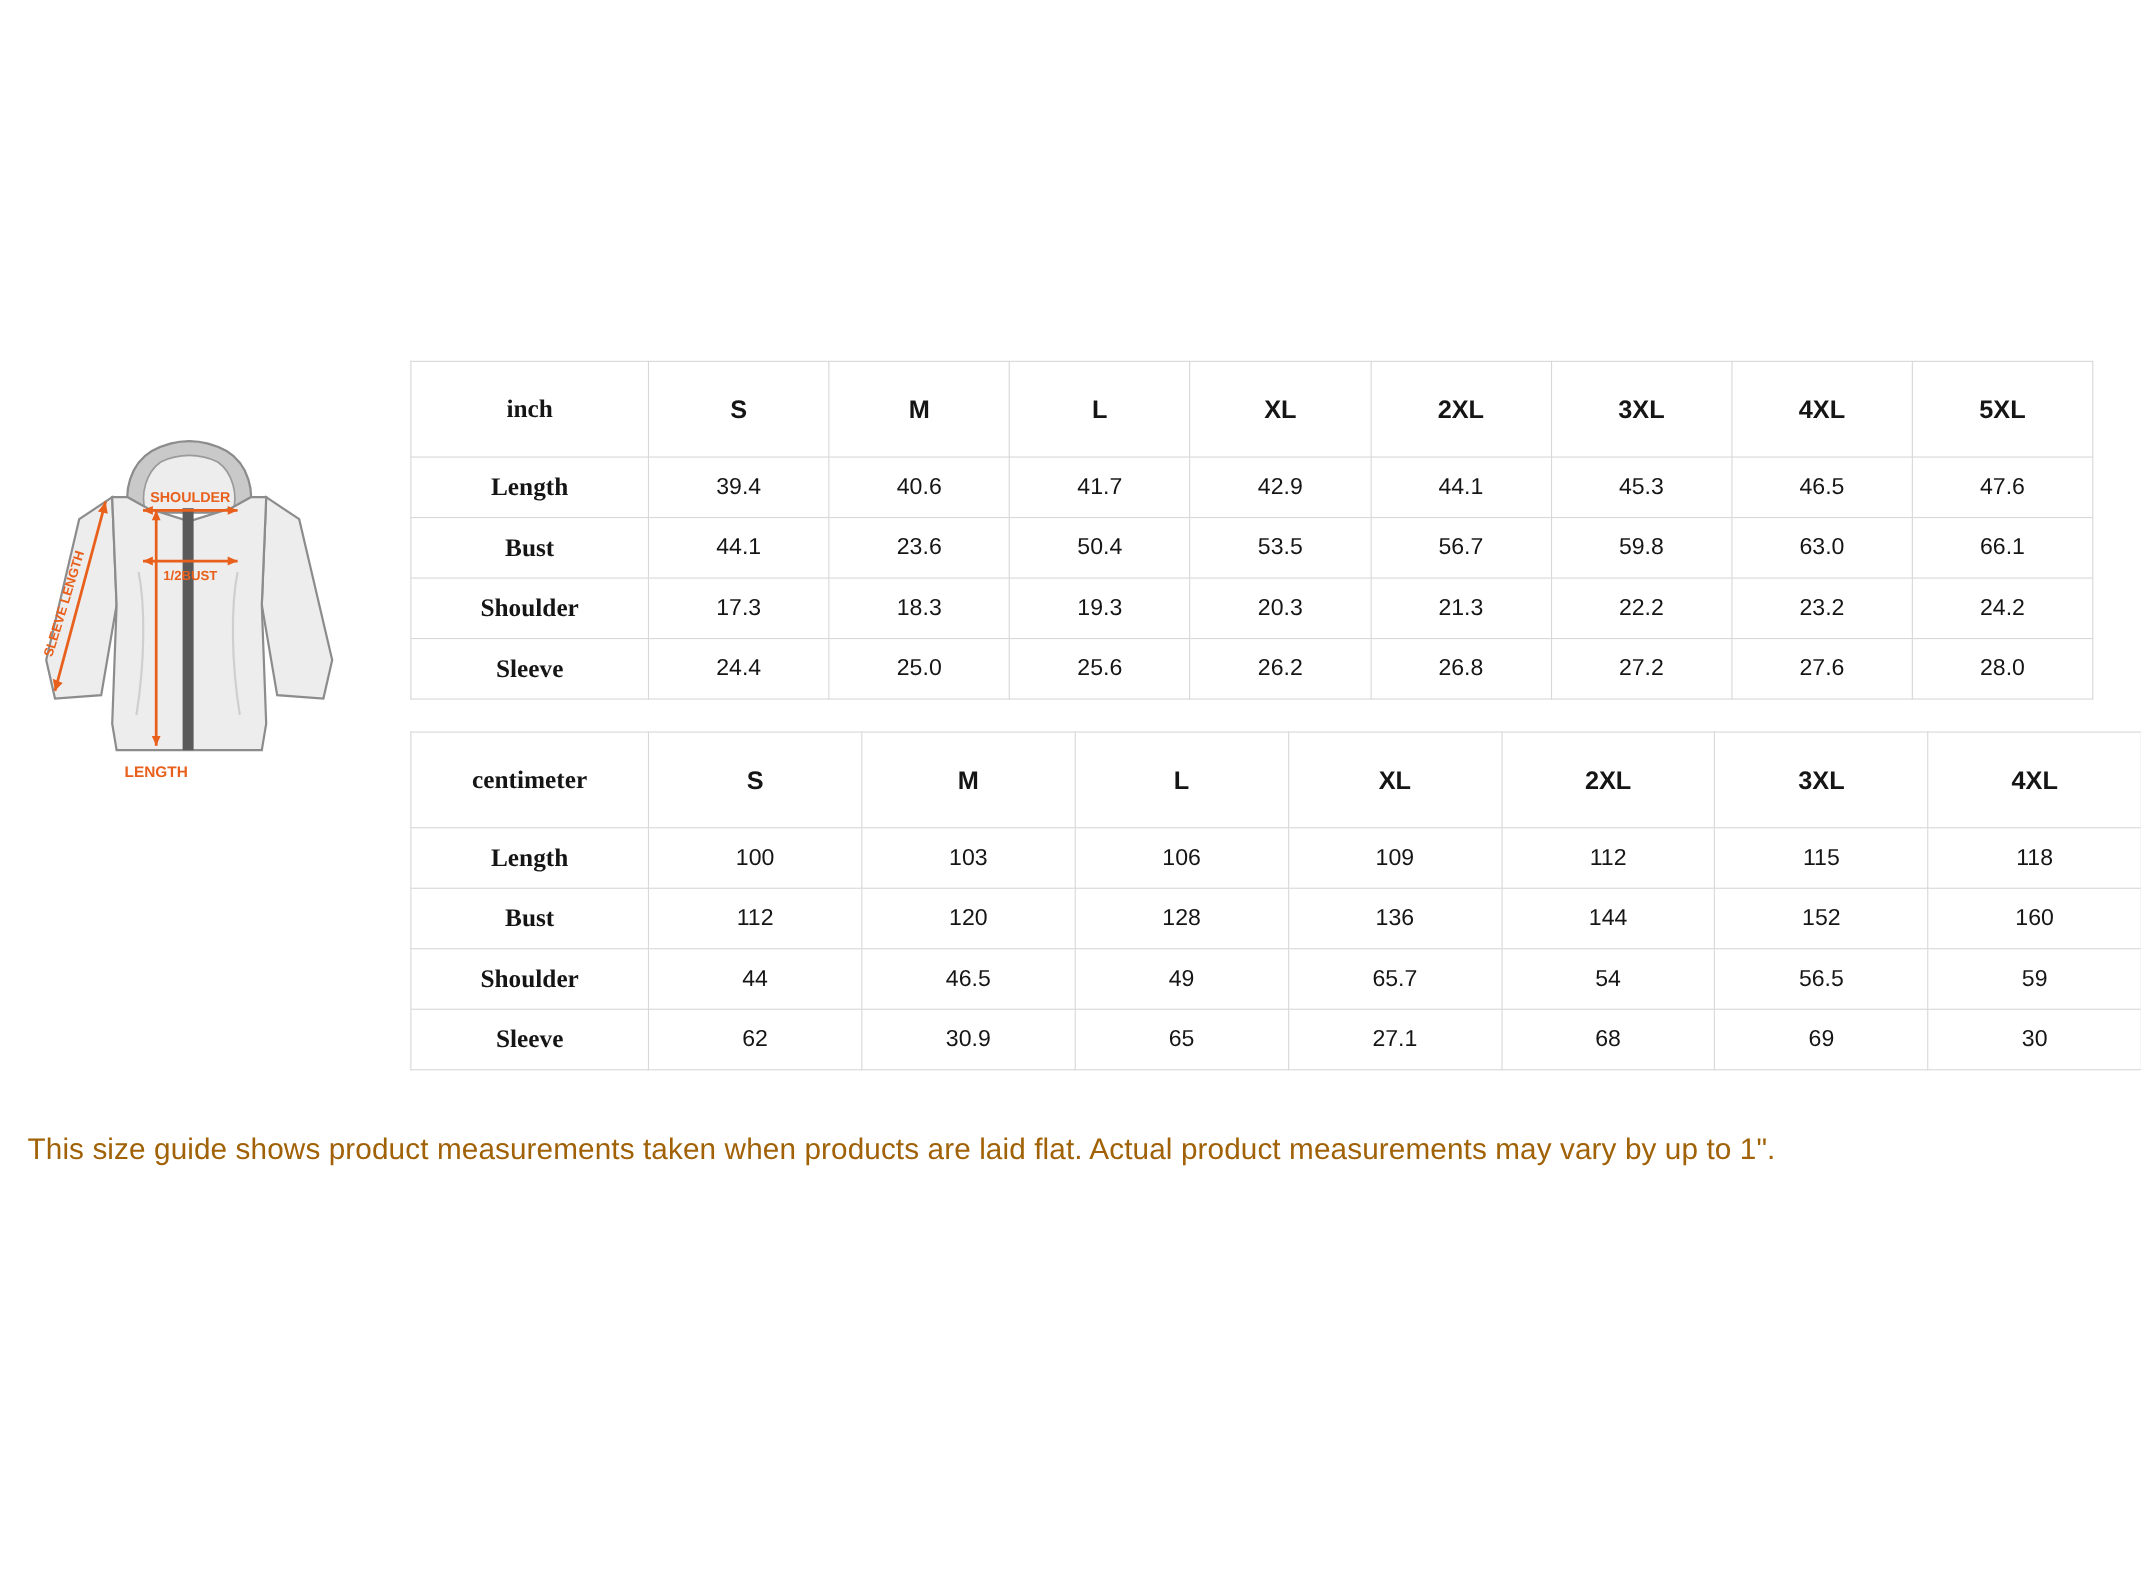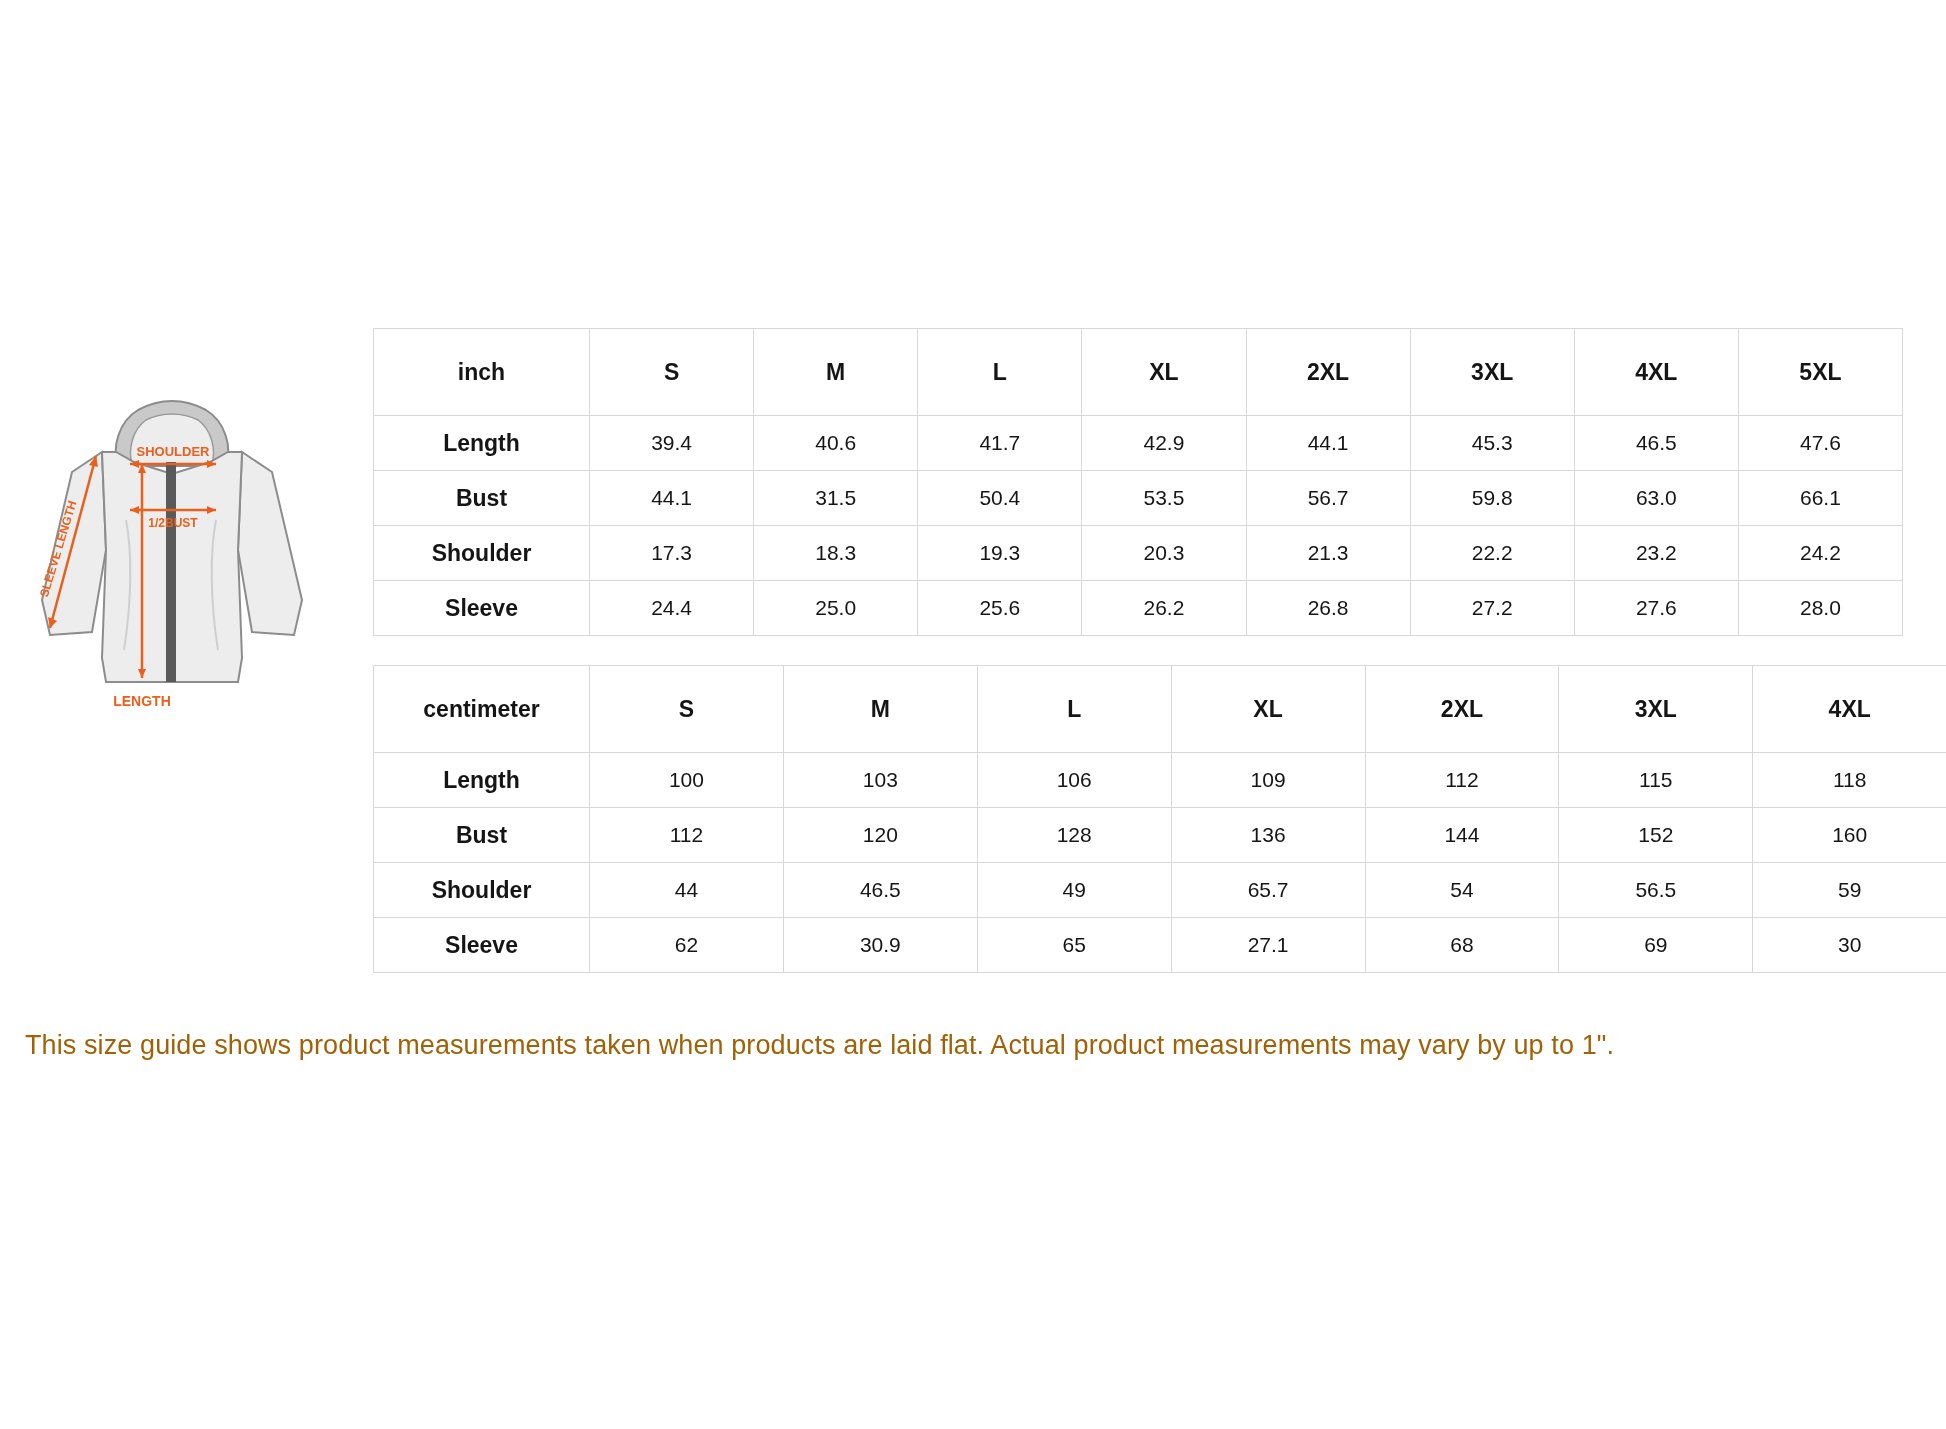--- a/index.html
+++ b/index.html
@@ -59,21 +59,21 @@
     font-size: 23px;
   }
   .size-table td.rowlabel {
     font-weight: bold;
     font-size: 23px;
   }
   .size-table td.unitlabel {
     font-weight: bold;
     font-size: 23px;
   }
-  .col-first { width: 215px; }
+  .col-first { width: 215px; font-family: Liberation Serif, serif; }
 
   
   #footnote {
     position: absolute;
     left: 25px;
     top: 1030px;
     width: 1900px;
     font-size: 27px;
     color: #a16207;
     letter-spacing: 0.1px;
@@ -141,21 +141,21 @@
         <td>41.7</td>
         <td>42.9</td>
         <td>44.1</td>
         <td>45.3</td>
         <td>46.5</td>
         <td>47.6</td>
       </tr>
       <tr>
         <td class="rowlabel col-first">Bust</td>
         <td>44.1</td>
-        <td>31.5</td>
+        <td>23.6</td>
         <td>50.4</td>
         <td>53.5</td>
         <td>56.7</td>
         <td>59.8</td>
         <td>63.0</td>
         <td>66.1</td>
       </tr>
       <tr>
         <td class="rowlabel col-first">Shoulder</td>
         <td>17.3</td>

